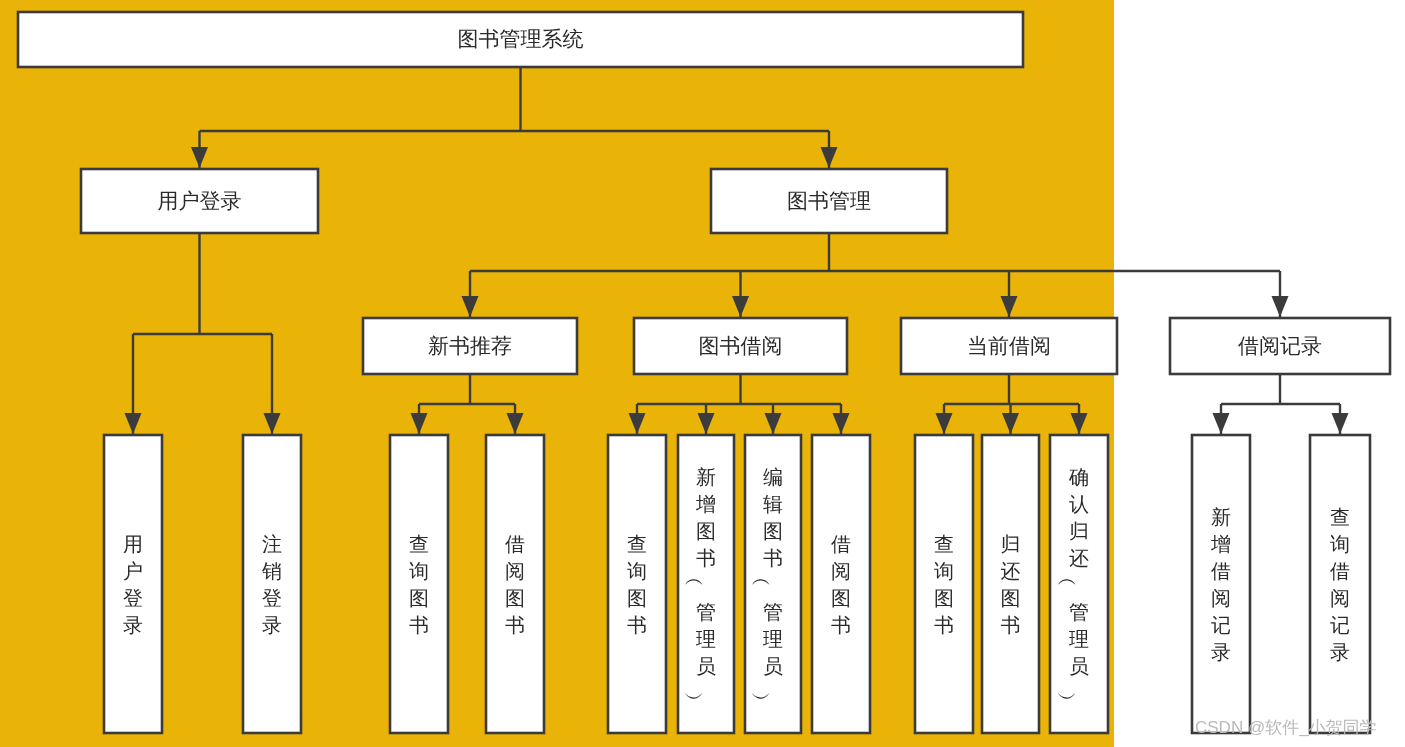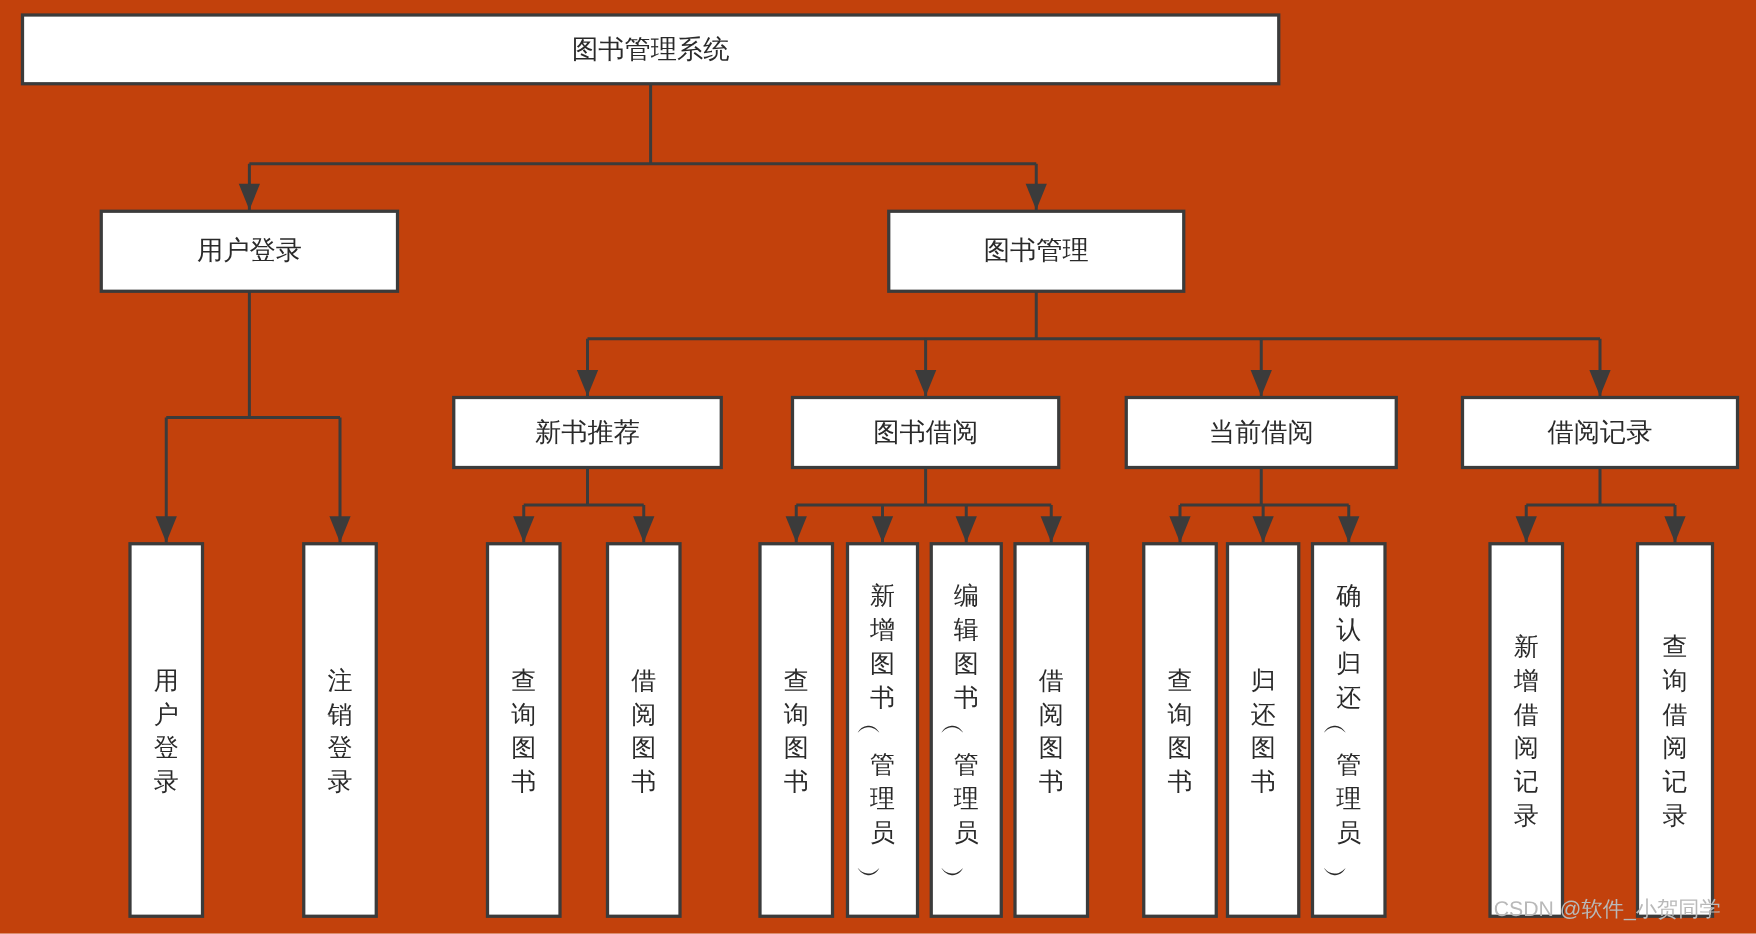--- a/index.html
+++ b/index.html
@@ -8,23 +8,23 @@
     background: #ffffff;
   }
   body {
     width: 1405px;
     height: 747px;
     font-family: "Liberation Sans", "DejaVu Sans", sans-serif;
     overflow: hidden;
   }
   #diagram-root {
     position: relative;
-    width: 1405px;
+    width: 1114px;
     height: 747px;
-    background: #c2410c;
+    background: #eab308;
   }
   svg.diagram-canvas {
     position: absolute;
     top: 0;
     left: 0;
     width: 1405px;
     height: 747px;
   }
   .node-box {
     fill: #ffffff;

